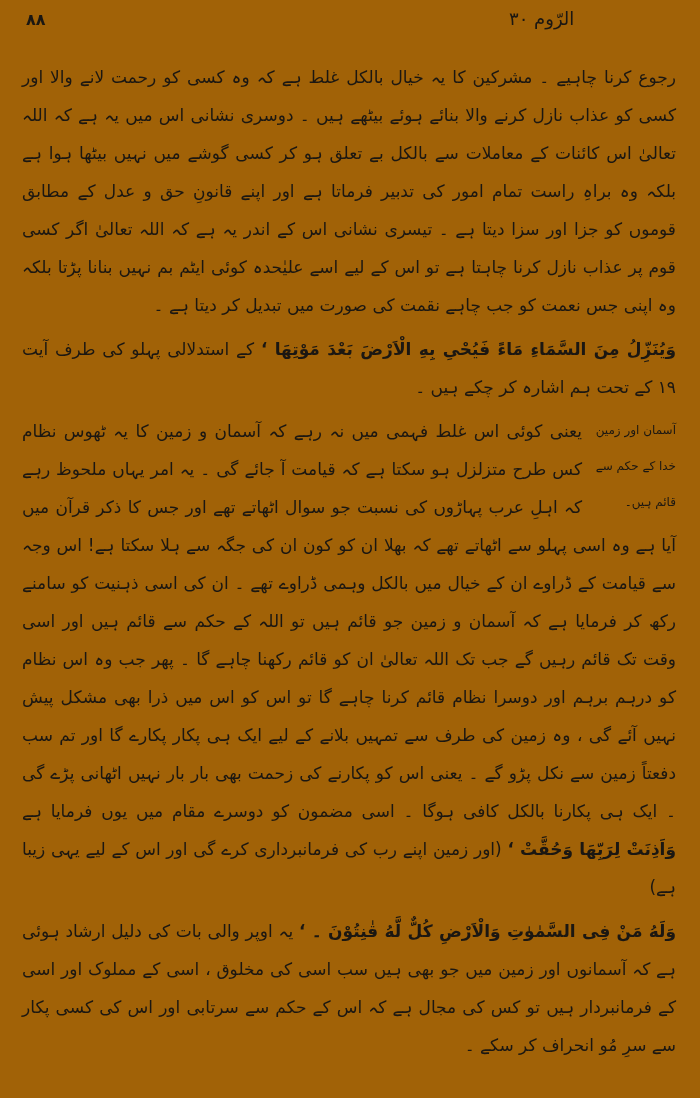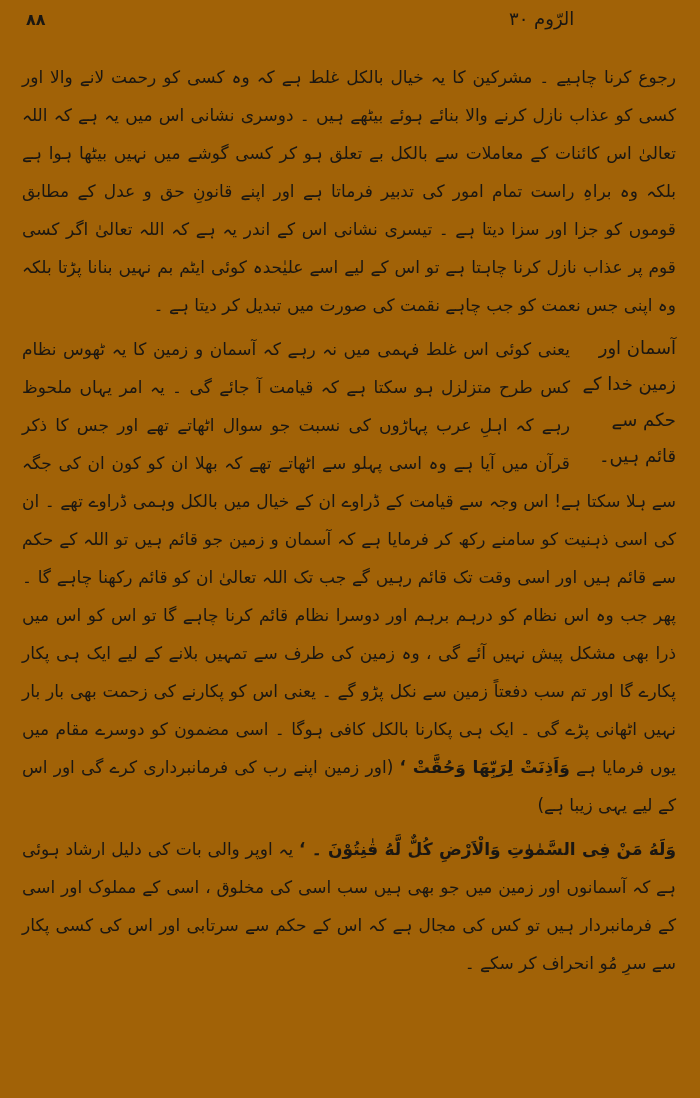--- a/index.html
+++ b/index.html
@@ -44,40 +44,40 @@
     font-weight:bold;
     text-align:justify;
     text-align-last:center;
   }
   .verse .ref{font-weight:bold;white-space:nowrap;}
   
   .margin-note{
     float:right;
     width:94px;
     min-height:108px;
-    margin-left:12px;
-    font-size:18px;
+    font-size:12px;
     line-height:36px;
     text-align:right;
     font-weight:normal;
   }
   .translation{font-weight:normal;}
 </style>
 </head>
 <body>
 
 <div class="page">
 
   <div class="folio-number">٨٨</div>
   <div class="surah-title">الرّوم ٣٠</div>
 
   <div class="text-block">
 
     <p class="para">رجوع کرنا چاہیے ۔ مشرکین کا یہ خیال بالکل غلط ہے کہ وہ کسی کو رحمت لانے والا اور کسی کو عذاب نازل کرنے والا بنائے ہوئے بیٹھے ہیں ۔ دوسری نشانی اس میں یہ ہے کہ اللہ تعالیٰ اس کائنات کے معاملات سے بالکل بے تعلق ہو کر کسی گوشے میں نہیں بیٹھا ہوا ہے بلکہ وہ براہِ راست تمام امور کی تدبیر فرماتا ہے اور اپنے قانونِ حق و عدل کے مطابق قوموں کو جزا اور سزا دیتا ہے ۔ تیسری نشانی اس کے اندر یہ ہے کہ اللہ تعالیٰ اگر کسی قوم پر عذاب نازل کرنا چاہتا ہے تو اس کے لیے اسے علیٰحدہ کوئی ایٹم بم نہیں بنانا پڑتا بلکہ وہ اپنی جس نعمت کو جب چاہے نقمت کی صورت میں تبدیل کر دیتا ہے ۔</p>
 
+    <p class="para"><span class="ar">وَیُنَزِّلُ مِنَ السَّمَاءِ مَاءً فَیُحْیِ بِهِ الْاَرْضَ بَعْدَ مَوْتِهَا ‘</span> <span>کے استدلالی پہلو کی طرف آیت ۱۹ کے تحت ہم اشارہ کر چکے ہیں ۔</span></p>
 
 
     <p class="para"><span class="margin-note">آسمان اور زمین خدا کے حکم سے قائم ہیں۔</span><span>یعنی کوئی اس غلط فہمی میں نہ رہے کہ آسمان و زمین کا یہ ٹھوس نظام کس طرح متزلزل ہو سکتا ہے کہ قیامت آ جائے گی ۔ یہ امر یہاں ملحوظ رہے کہ اہلِ عرب پہاڑوں کی نسبت جو سوال اٹھاتے تھے اور جس کا ذکر قرآن میں آیا ہے وہ اسی پہلو سے اٹھاتے تھے کہ بھلا ان کو کون ان کی جگہ سے ہلا سکتا ہے! اس وجہ سے قیامت کے ڈراوے ان کے خیال میں بالکل وہمی ڈراوے تھے ۔ ان کی اسی ذہنیت کو سامنے رکھ کر فرمایا ہے کہ آسمان و زمین جو قائم ہیں تو اللہ کے حکم سے قائم ہیں اور اسی وقت تک قائم رہیں گے جب تک اللہ تعالیٰ ان کو قائم رکھنا چاہے گا ۔ پھر جب وہ اس نظام کو درہم برہم اور دوسرا نظام قائم کرنا چاہے گا تو اس کو اس میں ذرا بھی مشکل پیش نہیں آئے گی ، وہ زمین کی طرف سے تمہیں بلانے کے لیے ایک ہی پکار پکارے گا اور تم سب دفعتاً زمین سے نکل پڑو گے ۔ یعنی اس کو پکارنے کی زحمت بھی بار بار نہیں اٹھانی پڑے گی ۔ ایک ہی پکارنا بالکل کافی ہوگا ۔ اسی مضمون کو دوسرے مقام میں یوں فرمایا ہے</span> <span class="ar">وَاَذِنَتْ لِرَبِّهَا وَحُقَّتْ ‘</span> <span class="translation">(اور زمین اپنے رب کی فرمانبرداری کرے گی اور اس کے لیے یہی زیبا ہے)</span></p>
 
     <p class="para"><span class="ar">وَلَهُ مَنْ فِی السَّمٰوٰتِ وَالْاَرْضِ كُلٌّ لَّهُ قٰنِتُوْنَ ۔ ‘</span> <span>یہ اوپر والی بات کی دلیل ارشاد ہوئی ہے کہ آسمانوں اور زمین میں جو بھی ہیں سب اسی کی مخلوق ، اسی کے مملوک اور اسی کے فرمانبردار ہیں تو کس کی مجال ہے کہ اس کے حکم سے سرتابی اور اس کی کسی پکار سے سرِ مُو انحراف کر سکے ۔</span></p>
 
   </div>
 </div>
 
 </body></html>

